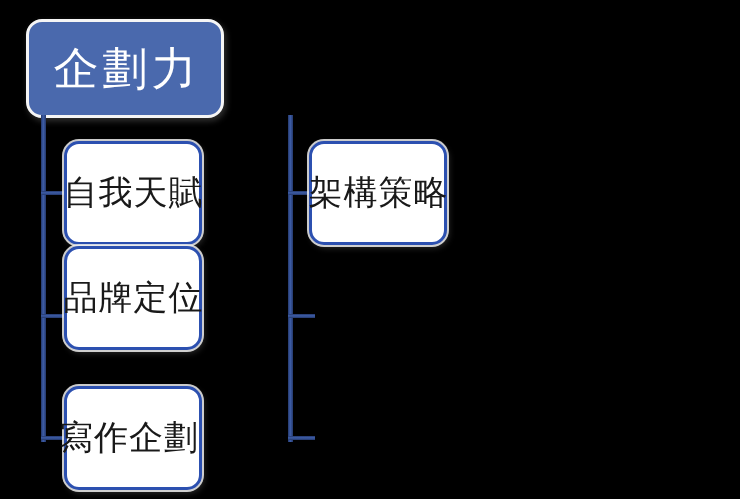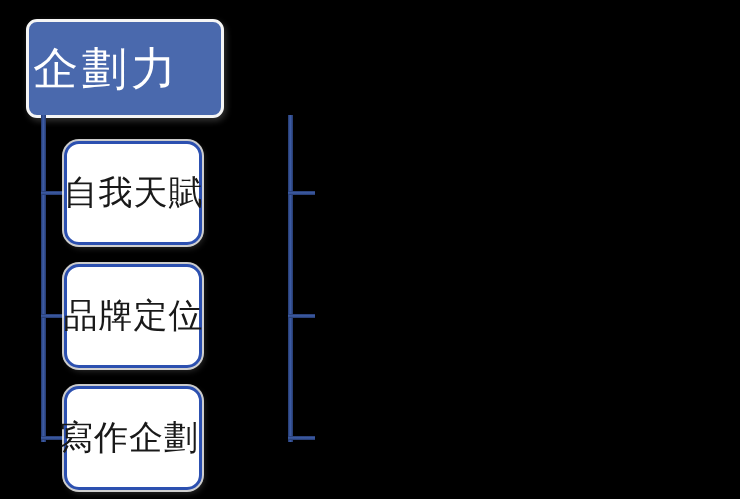--- a/index.html
+++ b/index.html
@@ -14,22 +14,22 @@
   .column.col-0{left:26px;--lx:15px;}
   .column.col-1{left:271px;--lx:17px;}
   .column.col-2{left:515px;--lx:20px;}
 
   .header-box{
     position:absolute;left:0;top:0;
     width:198px;height:99px;
     box-sizing:border-box;
     background:var(--header-fill,#4a69ad);
     border:3px solid var(--header-outline,#f5f5f5);
-    border-radius:11px;
-    display:flex;align-items:center;
+    border-radius:16px;
+    display:flex;align-items:center;justify-content:center;
     box-shadow:2px 3px 6px rgba(110,110,110,.45);
   }
   .header-box .label{
     color:var(--header-text,#fff);
     font-size:45px;letter-spacing:4px;text-indent:4px;
     white-space:nowrap;
   }
 
   .vline{
     position:absolute;left:var(--lx);top:96px;
@@ -49,21 +49,21 @@
     position:absolute;left:38px;
     width:138px;height:104px;
     box-sizing:border-box;
     background:var(--child-fill,#fff);
     border:3px solid var(--child-border,#2c50b0);
     border-radius:15px;
     display:flex;align-items:center;justify-content:center;
     box-shadow:0 0 0 2px rgba(238,238,238,.85), 2px 3px 6px rgba(110,110,110,.4);
   }
   .child-box.c-0{top:122px;}
-  .child-box.c-1{top:245px;}
+  .child-box.c-1{top:227px;}
   .child-box.c-2{top:367px;justify-content:flex-end;}
   .child-box .label{
     color:var(--child-text,#191919);
     font-size:34px;letter-spacing:1px;text-indent:1px;
     white-space:nowrap;
   }
 </style>
 </head>
 <body>
 
@@ -86,16 +86,19 @@
     <div class="child-box c-2">
       <span class="label">寫作企劃</span>
     </div>
   </div>
 
   <div class="column col-1">
     <div class="vline"></div>
     <div class="stub s-0"></div>
     <div class="stub s-1"></div>
     <div class="stub s-2"></div>
+    <div class="child-box c-0">
+      <span class="label">架構策略</span>
+    </div>
   </div>
 
 
 </div>
 
 </body></html>

